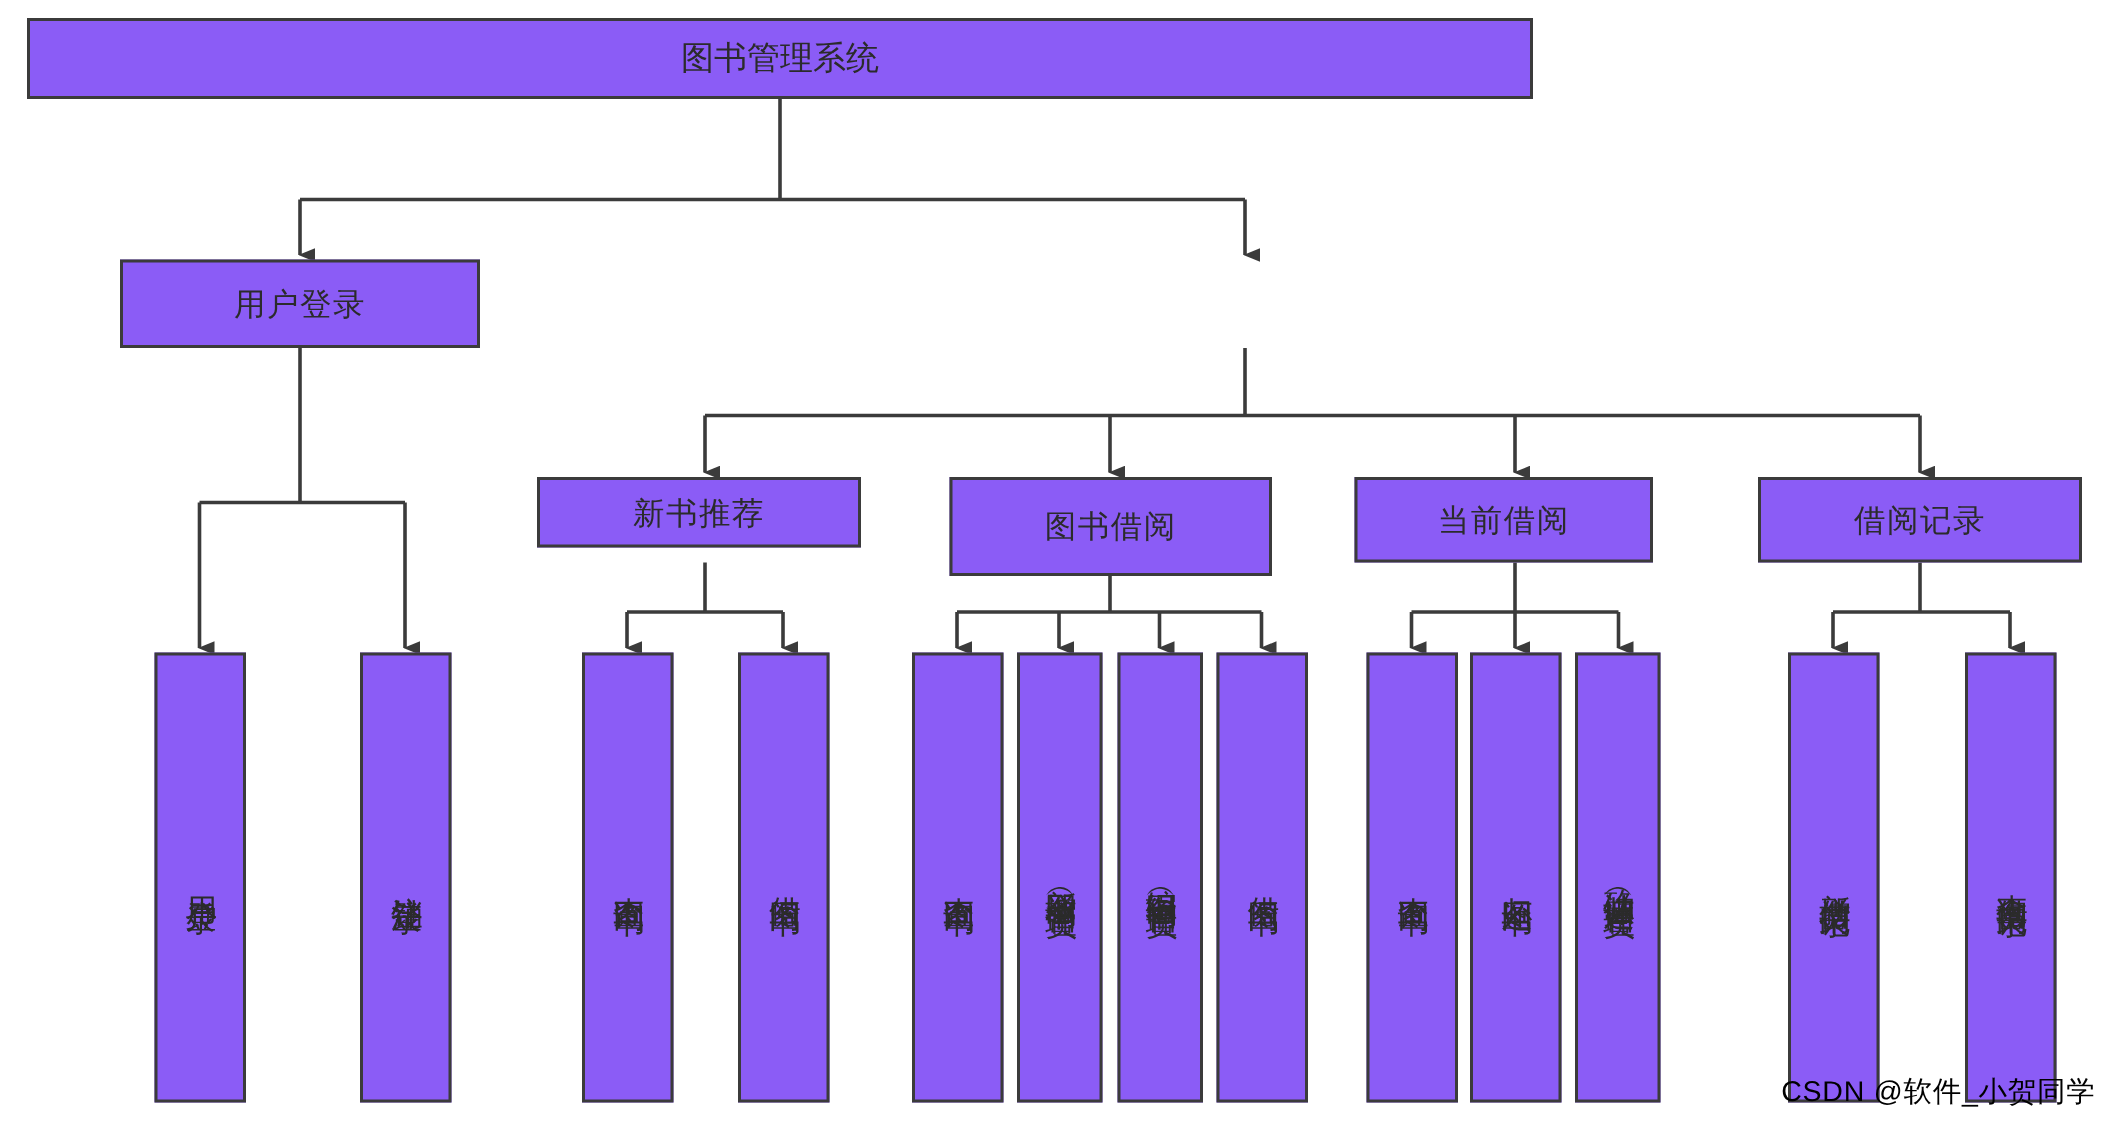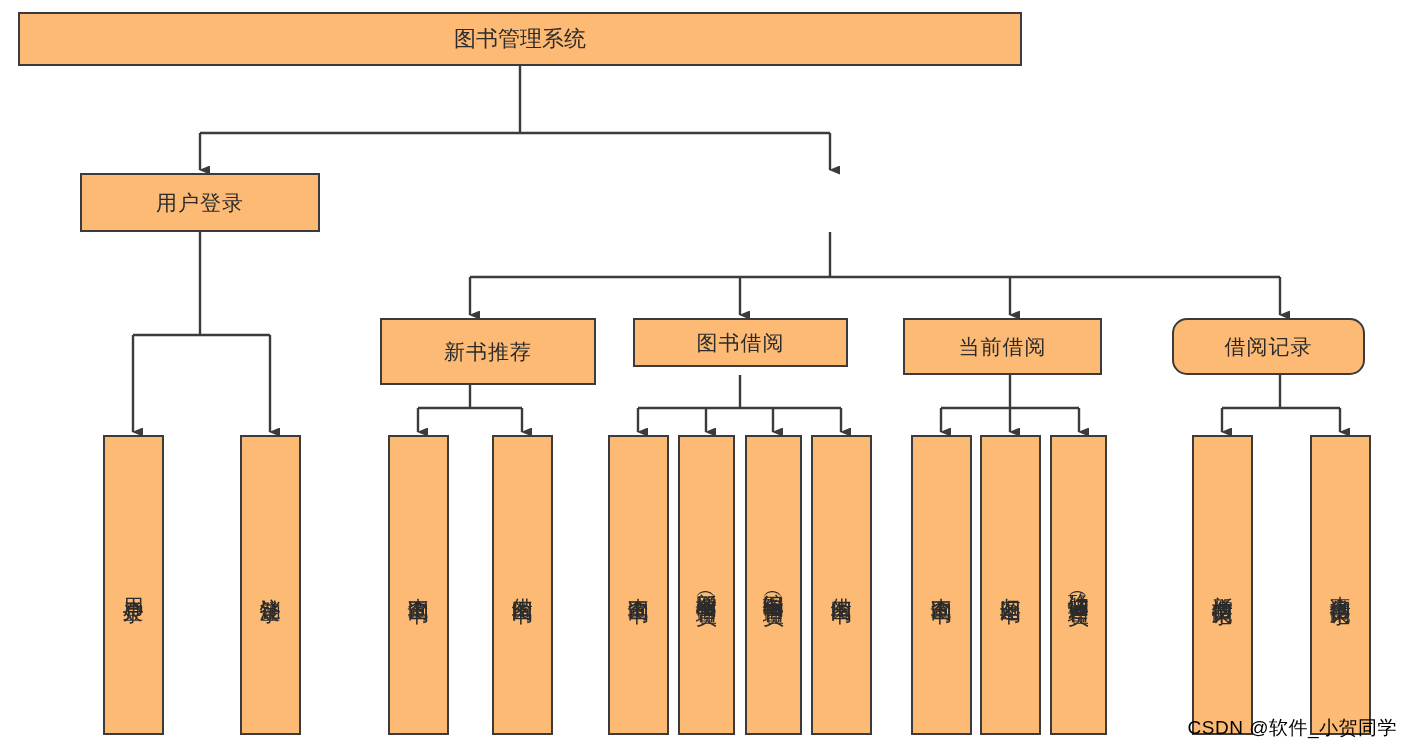--- a/index.html
+++ b/index.html
@@ -22,21 +22,21 @@
     left: 0;
     top: 0;
     width: 1405px;
     height: 747px;
     pointer-events: none;
   }
   .node {
     position: absolute;
     box-sizing: border-box;
     border: 2px solid #3b3b3b;
-    background: #fdba74;
+    background: #8b5cf6;
     display: flex;
     align-items: center;
     justify-content: center;
     color: #2b2b2b;
     z-index: 2;
   }
   .node.h {
     font-size: 21px;
     letter-spacing: 1px;
   }
@@ -124,30 +124,30 @@
   </svg>
 
   <div class="node root" style="left:18px; top:12px; width:1004px; height:54px;">
     <span>图书管理系统</span>
   </div>
 
   <div class="node h" style="left:80px; top:173px; width:240px; height:59px;">
     <span>用户登录</span>
   </div>
 
-  <div class="node h" style="left:380px; top:318px; width:216px; height:67px;">
+  <div class="node h" style="left:358px; top:318px; width:216px; height:47px;">
     <span>新书推荐</span>
   </div>
-  <div class="node h" style="left:633px; top:318px; width:215px; height:49px;">
+  <div class="node h" style="left:633px; top:318px; width:215px; height:66px;">
     <span>图书借阅</span>
   </div>
   <div class="node h" style="left:903px; top:318px; width:199px; height:57px;">
     <span>当前借阅</span>
   </div>
-  <div class="node h" style="left:1172px; top:318px; width:193px; height:57px;border-radius:15px;">
+  <div class="node h" style="left:1172px; top:318px; width:216px; height:57px;">
     <span>借阅记录</span>
   </div>
 
   <div class="node v" style="left:103px; top:435px; width:61px; height:300px;">
     <span class="vtext">用户登录</span>
   </div>
   <div class="node v" style="left:240px; top:435px; width:61px; height:300px;">
     <span class="vtext">注销登录</span>
   </div>
 

